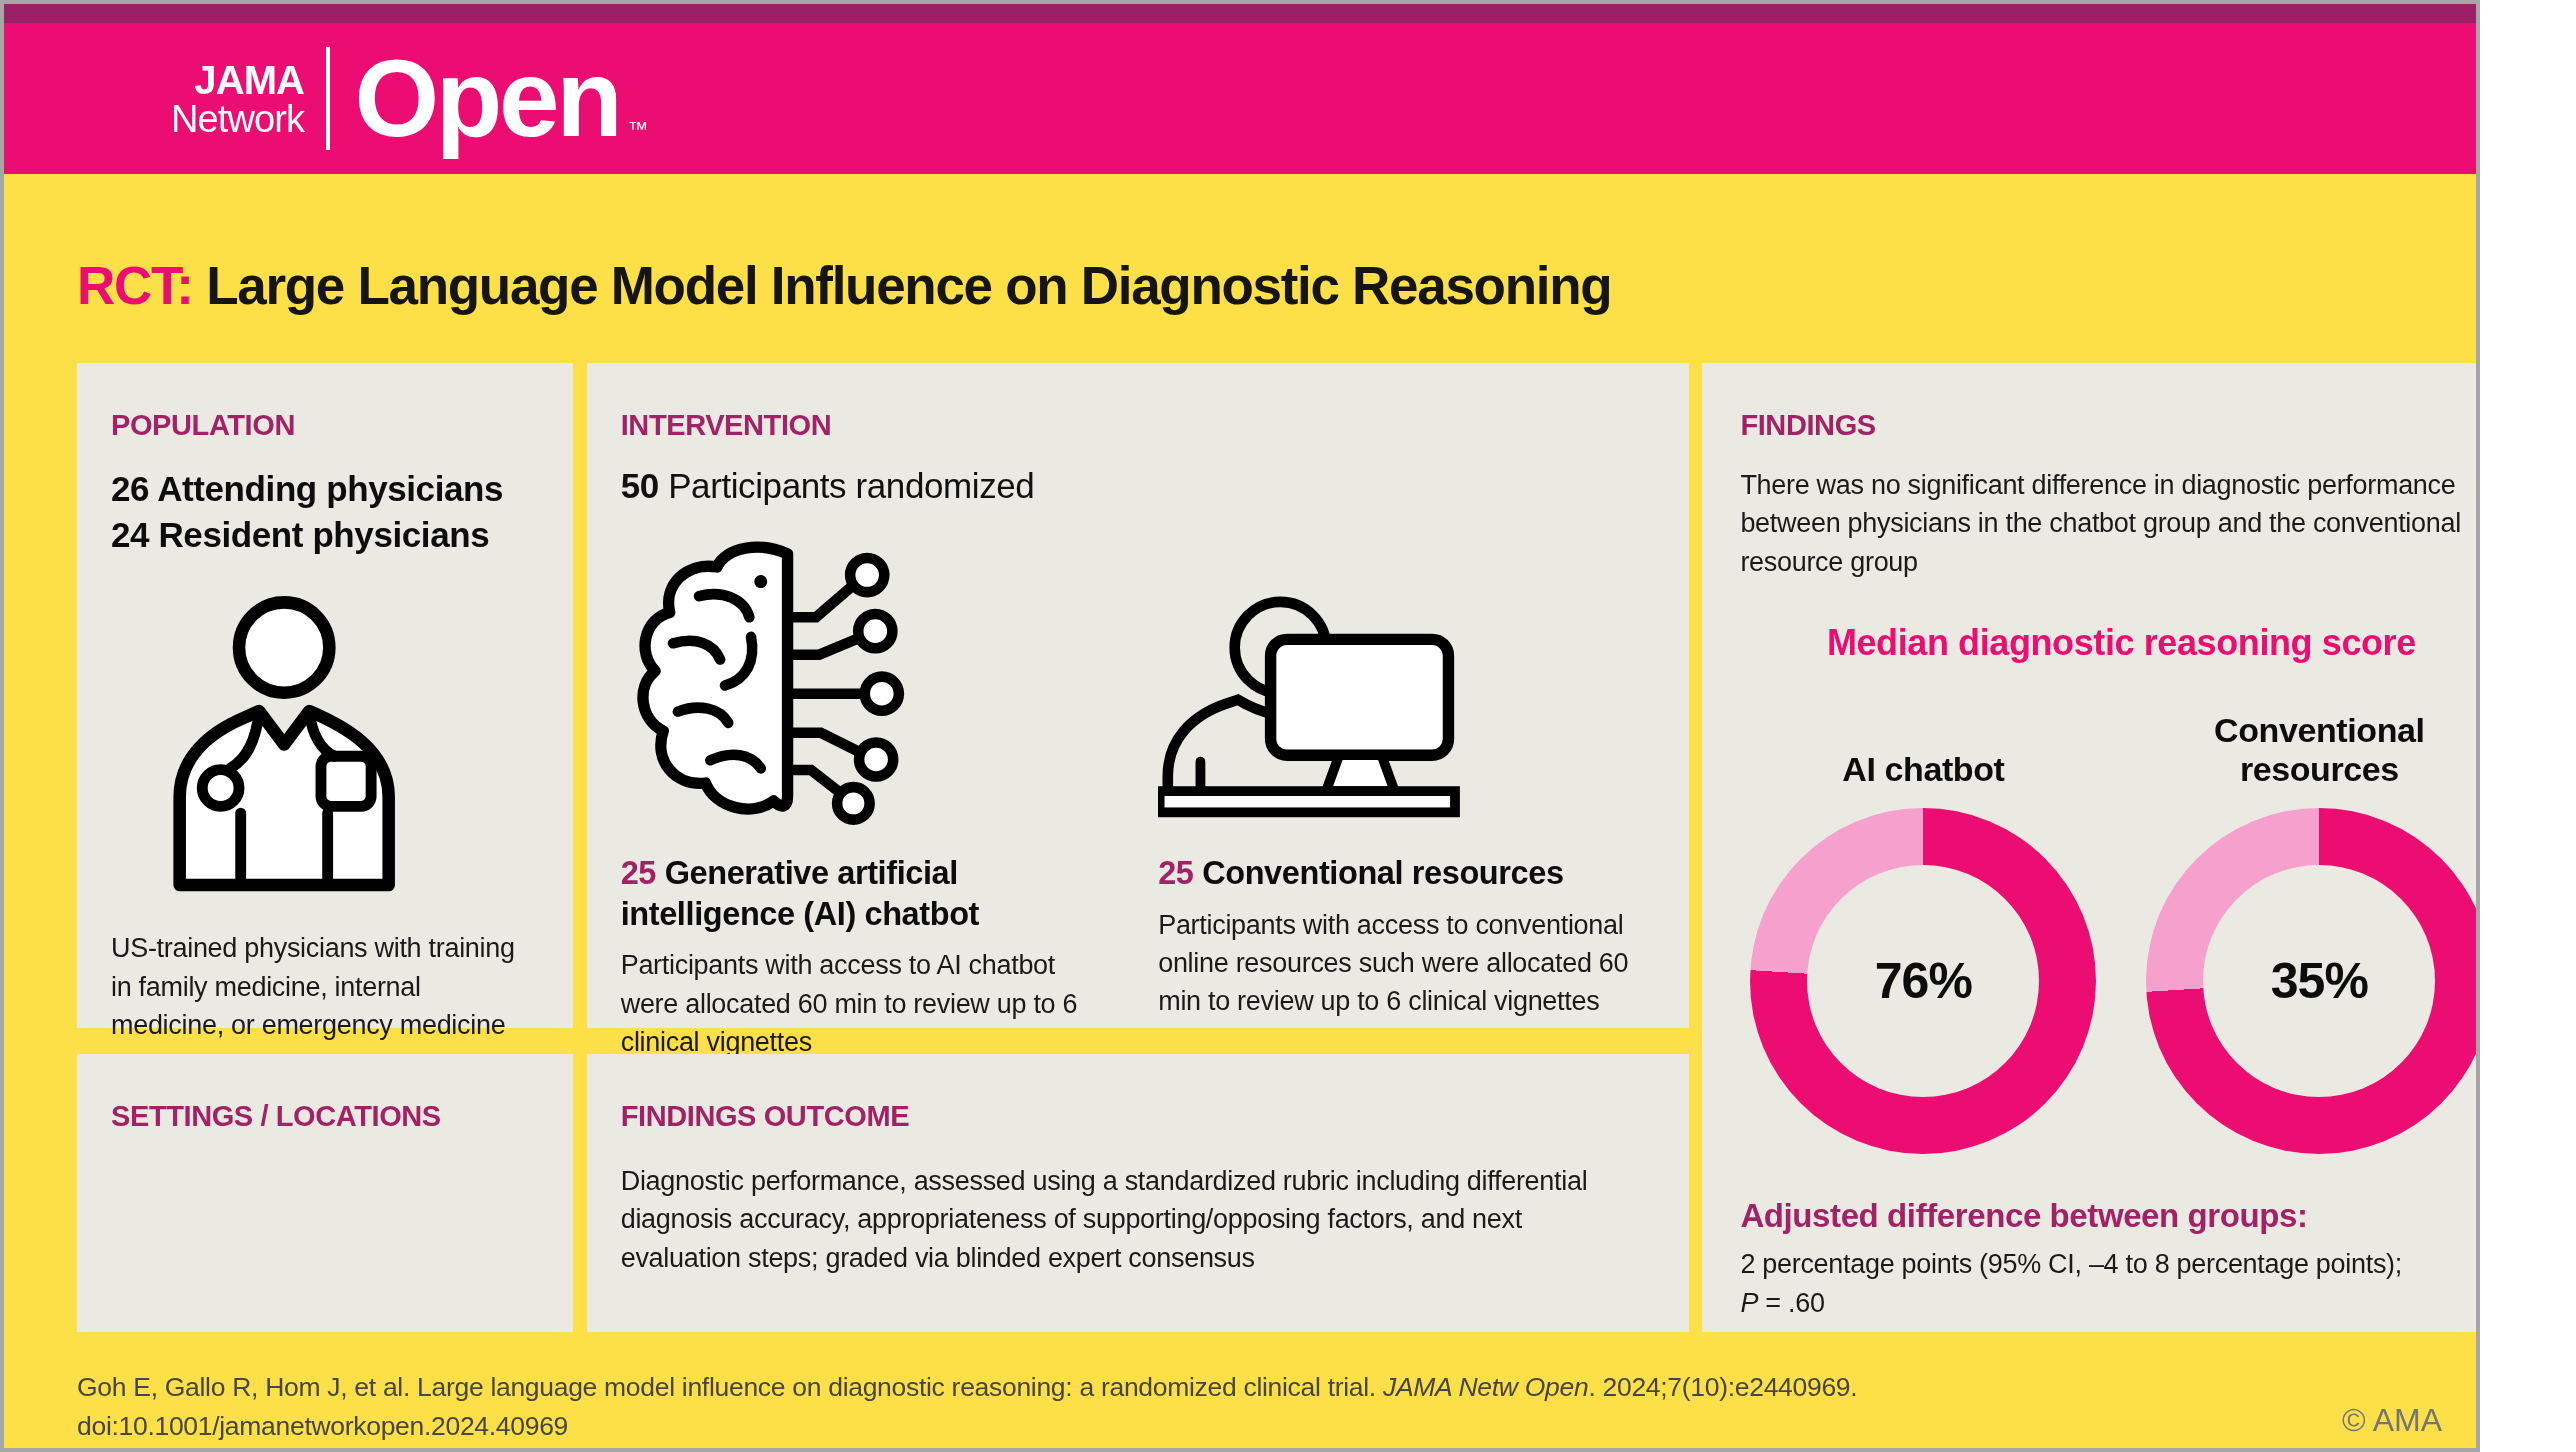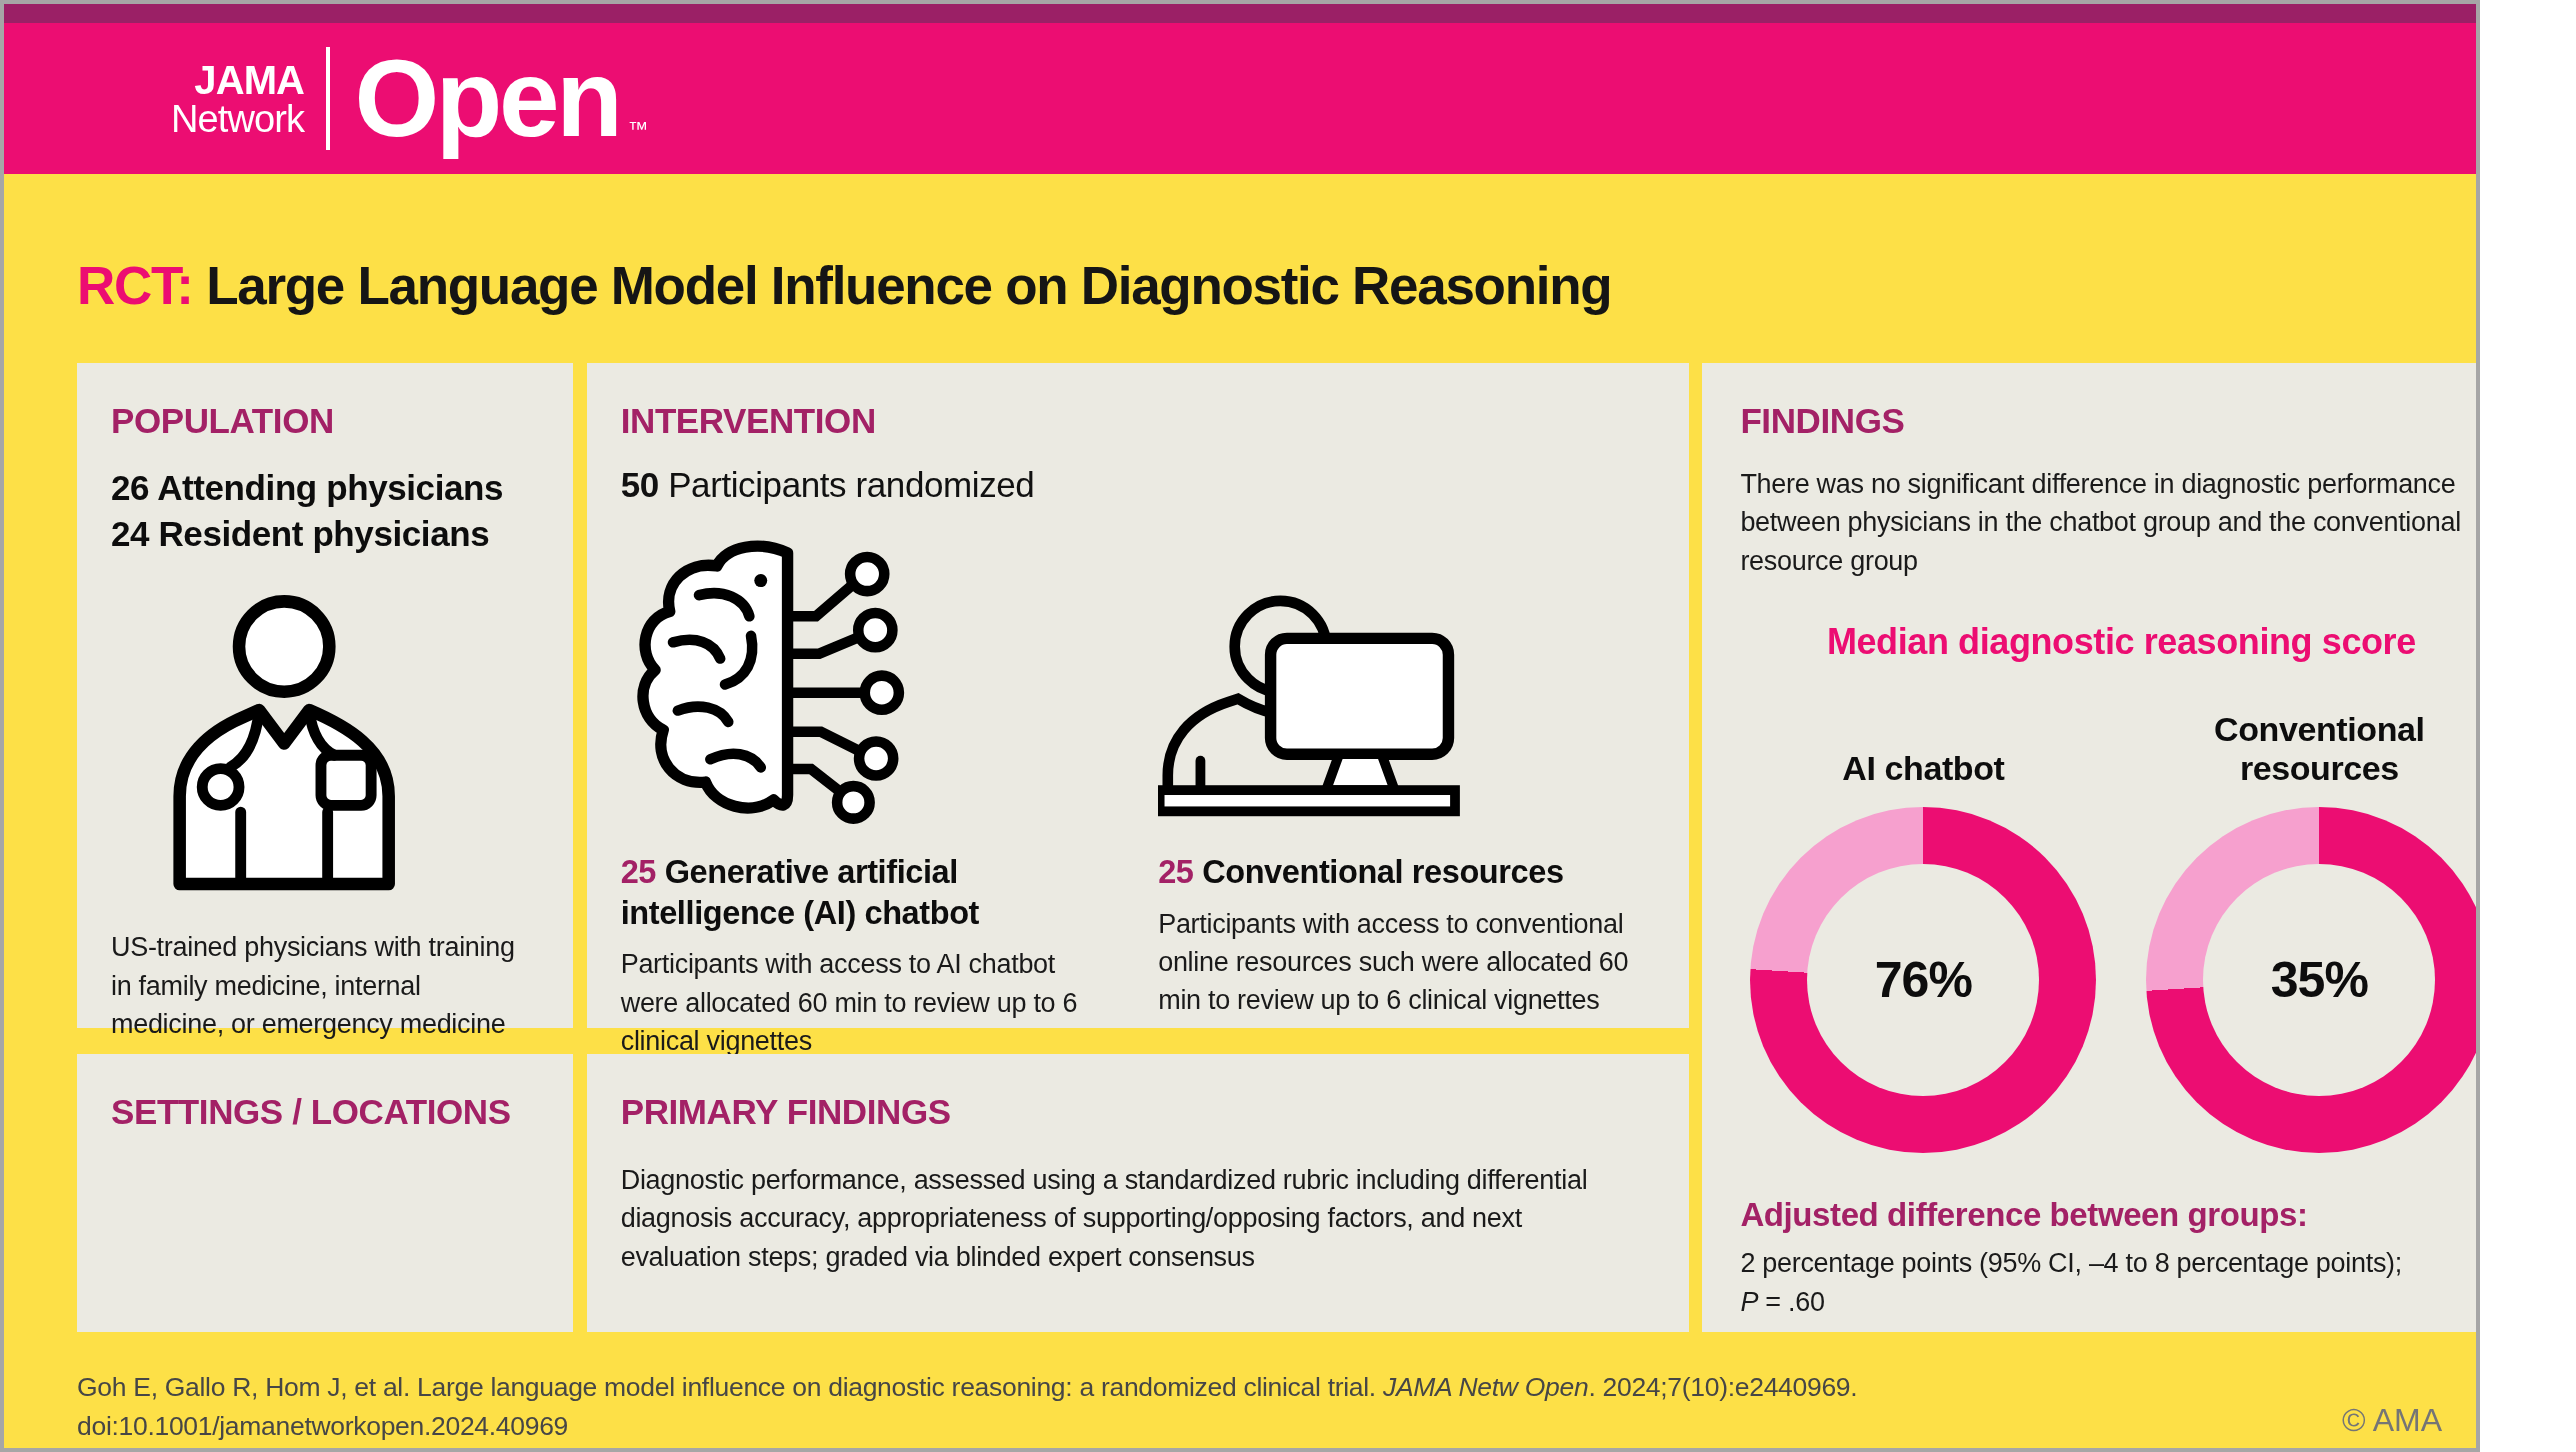--- a/index.html
+++ b/index.html
@@ -12,21 +12,21 @@
   .brand-jama{font-size:40px;font-weight:700;display:block;}
   .brand-network{font-size:38px;font-weight:400;display:block;}
   .brand-divider{width:4.3px;height:103px;background:#fff;margin:0 24px 0 22px;}
   .brand-open{font-size:109px;font-weight:700;letter-spacing:-3.4px;position:relative;padding-right:29px;line-height:1;}
   .tm{font-size:20.5px;font-weight:400;position:absolute;right:0;bottom:13.7px;letter-spacing:0;}
   .title{margin:81px 0 0 73px;font-size:53px;font-weight:700;letter-spacing:-1.3px;color:#151515;}
   .title .prefix{color:#EC0D72;margin-right:13.7px;}
   .grid{display:grid;grid-template-columns:496px 1102px 838px;grid-template-rows:665px 278px;column-gap:13.7px;row-gap:26px;margin:47px 0 0 73px;}
   .box{background:#EBEAE2;box-sizing:border-box;padding:38px 34px;}
   .box.findings{grid-column:3;grid-row:1 / 3;padding:38px 38px;}
-  .h-section{color:#A32166;font-size:35px;font-weight:700;letter-spacing:-0.4px;margin:0 0 24px 0;}
+  .h-section{color:#A32166;font-size:29px;font-weight:700;letter-spacing:-0.4px;margin:8px 0 24px 0;}
   .bold-line{font-size:35px;font-weight:700;line-height:1.32;letter-spacing:-0.4px;color:#0d0d0d;}
   .body-text{font-size:27px;line-height:1.42;color:#1a1a1a;letter-spacing:-0.3px;}
   
   .pop-icon{margin:36px 0 0 43px;}
   .pop-desc{margin-top:34px;}
   
   .settings-row{display:flex;align-items:flex-start;gap:26px;margin-top:6.8px;}
   .settings-text{font-size:35px;font-weight:700;line-height:1.25;letter-spacing:-0.4px;max-width:291px;}
   
   .int-sub{font-size:35px;letter-spacing:-0.4px;margin-bottom:22px;}
@@ -177,21 +177,21 @@
         <span>2 percentage points (95% CI, –4 to 8 percentage points);</span><br>
         <i>P</i><span> = .60</span>
       </div>
     </div>
 
     <div class="box">
       <div class="h-section">SETTINGS / LOCATIONS</div>
     </div>
 
     <div class="box">
-      <div class="h-section">PRIMARY FINDINGS</div>
+      <div class="h-section">FINDINGS OUTCOME</div>
       <div class="body-text po-text">Diagnostic performance, assessed using a standardized rubric including differential diagnosis accuracy, appropriateness of supporting/opposing factors, and next evaluation steps; graded via blinded expert consensus</div>
     </div>
 
   </div>
 
   <div class="footer">
     <div class="citation">
       <span>Goh E, Gallo R, Hom J, et al. Large language model influence on diagnostic reasoning: a randomized clinical trial. </span><i>JAMA Netw Open</i><span>. 2024;7(10):e2440969.</span><br>
       <span>doi:10.1001/jamanetworkopen.2024.40969</span>
     </div>

